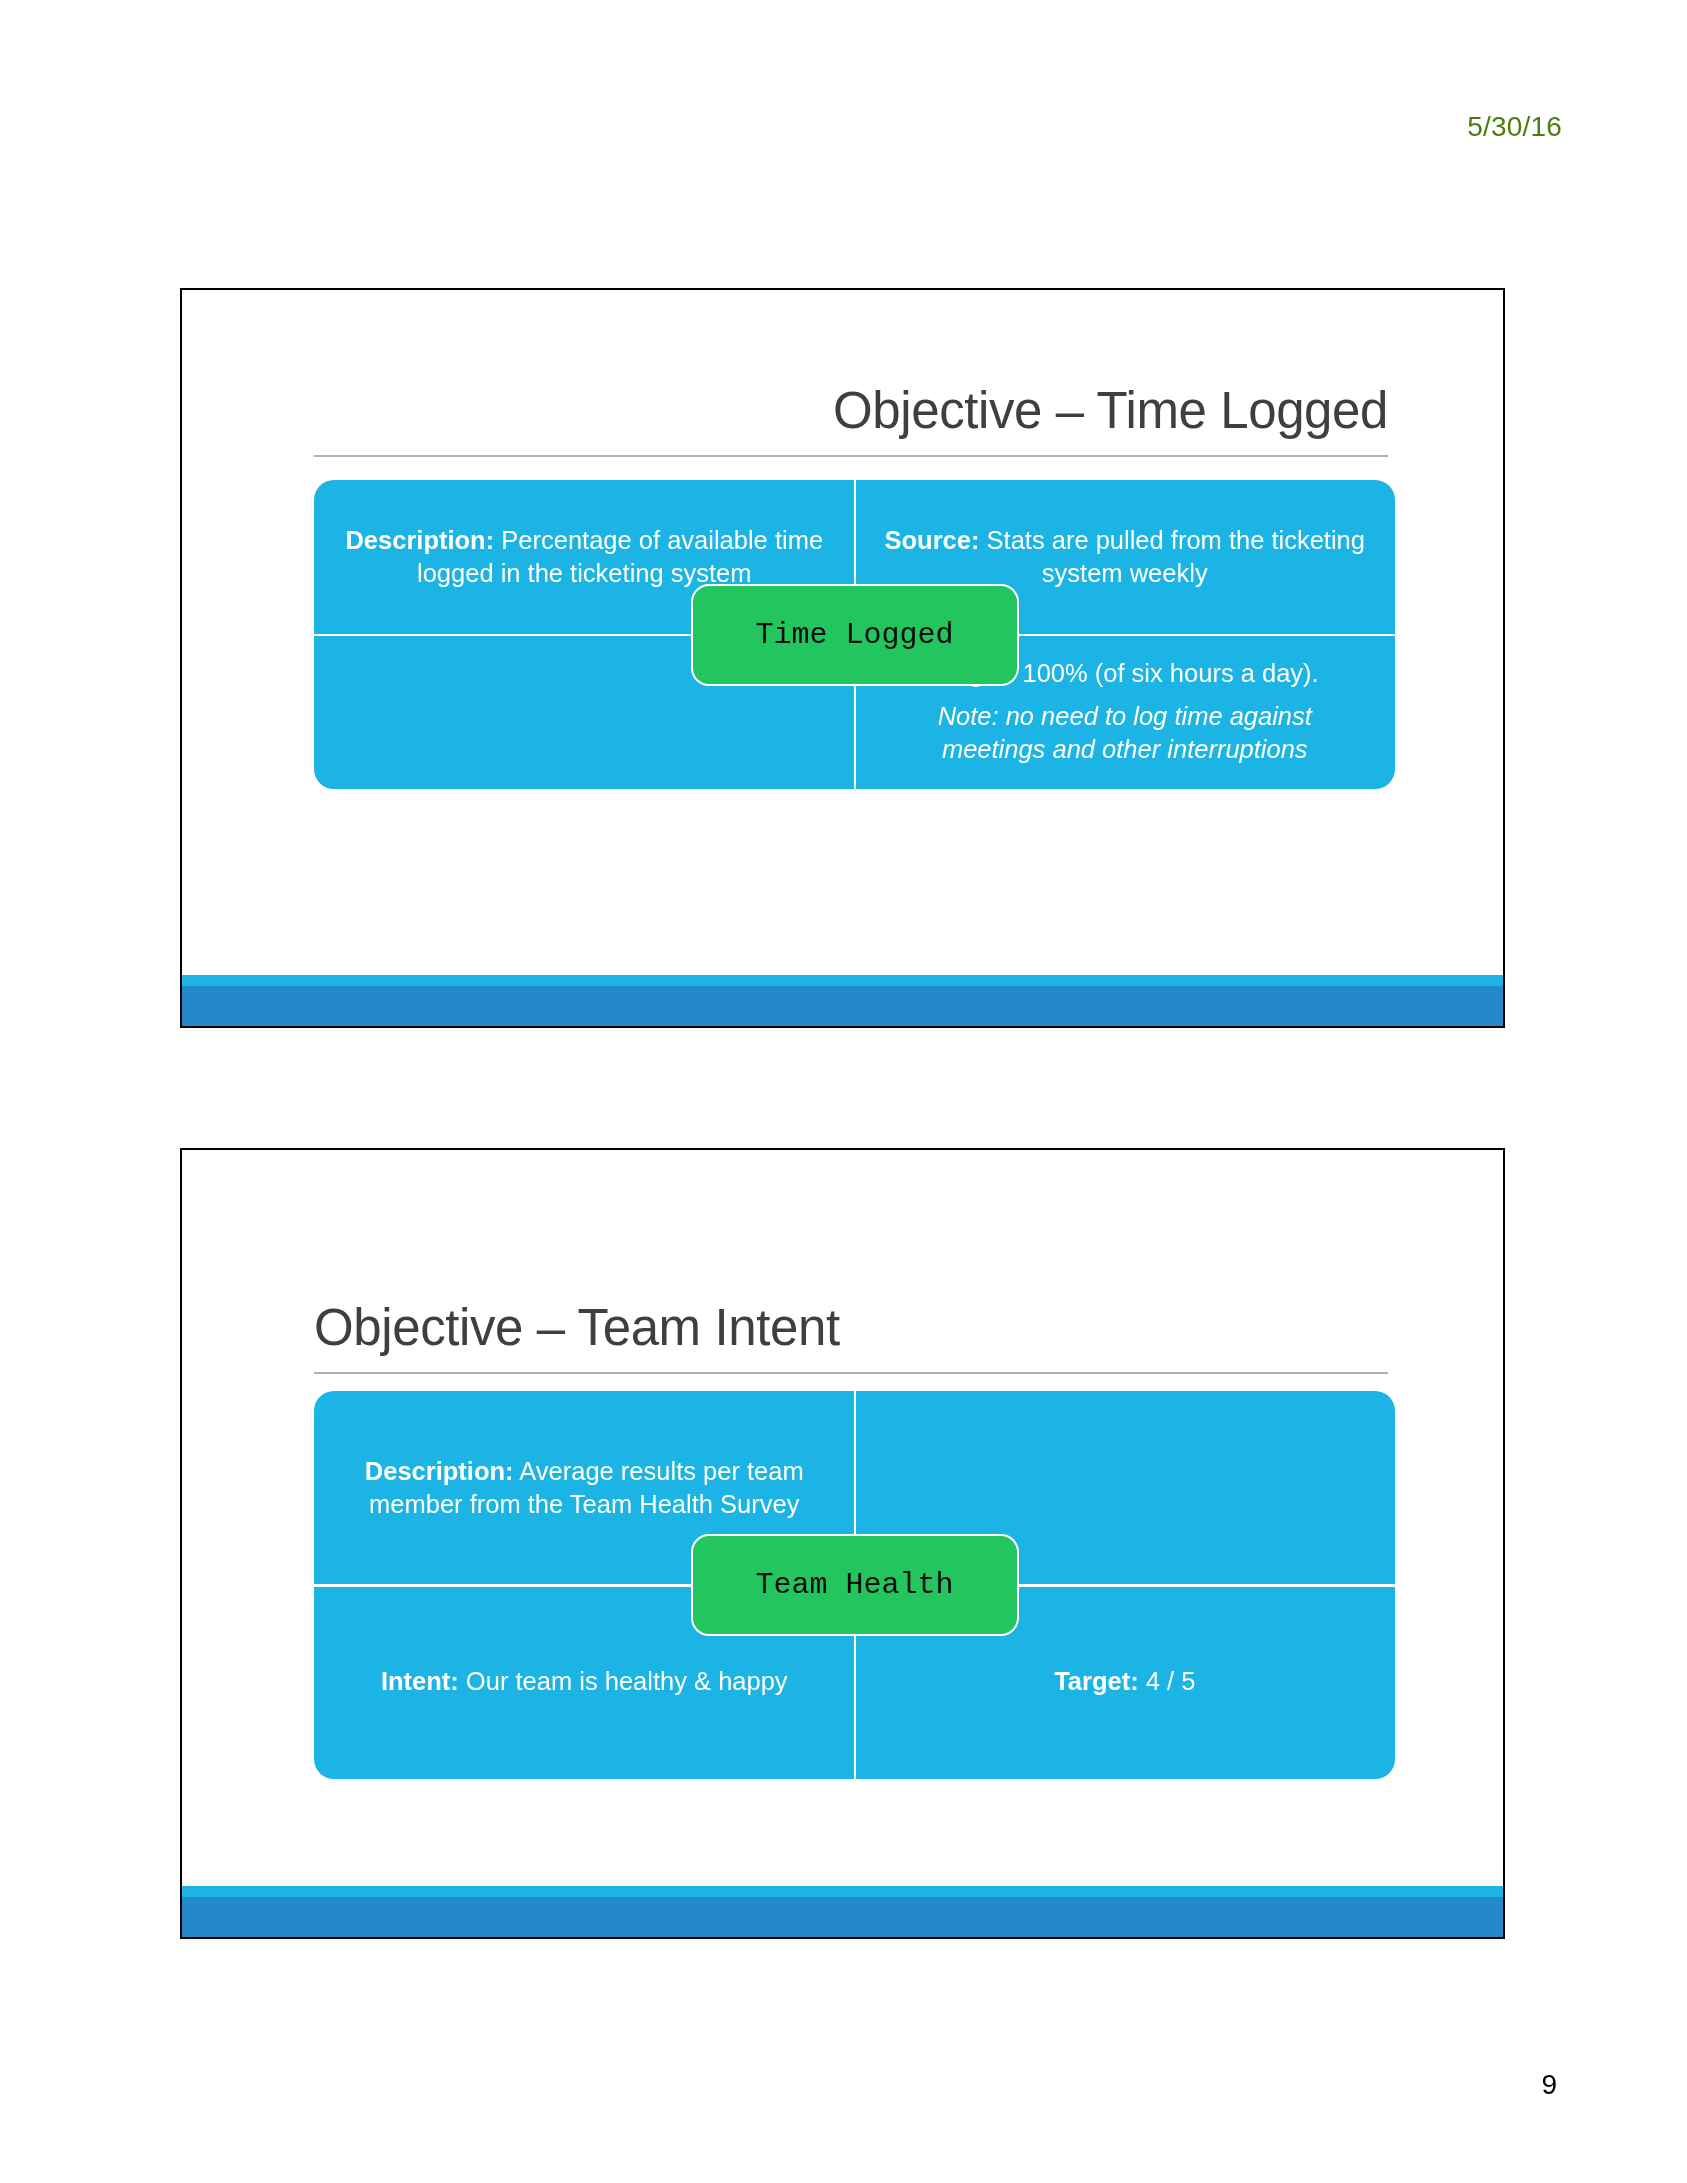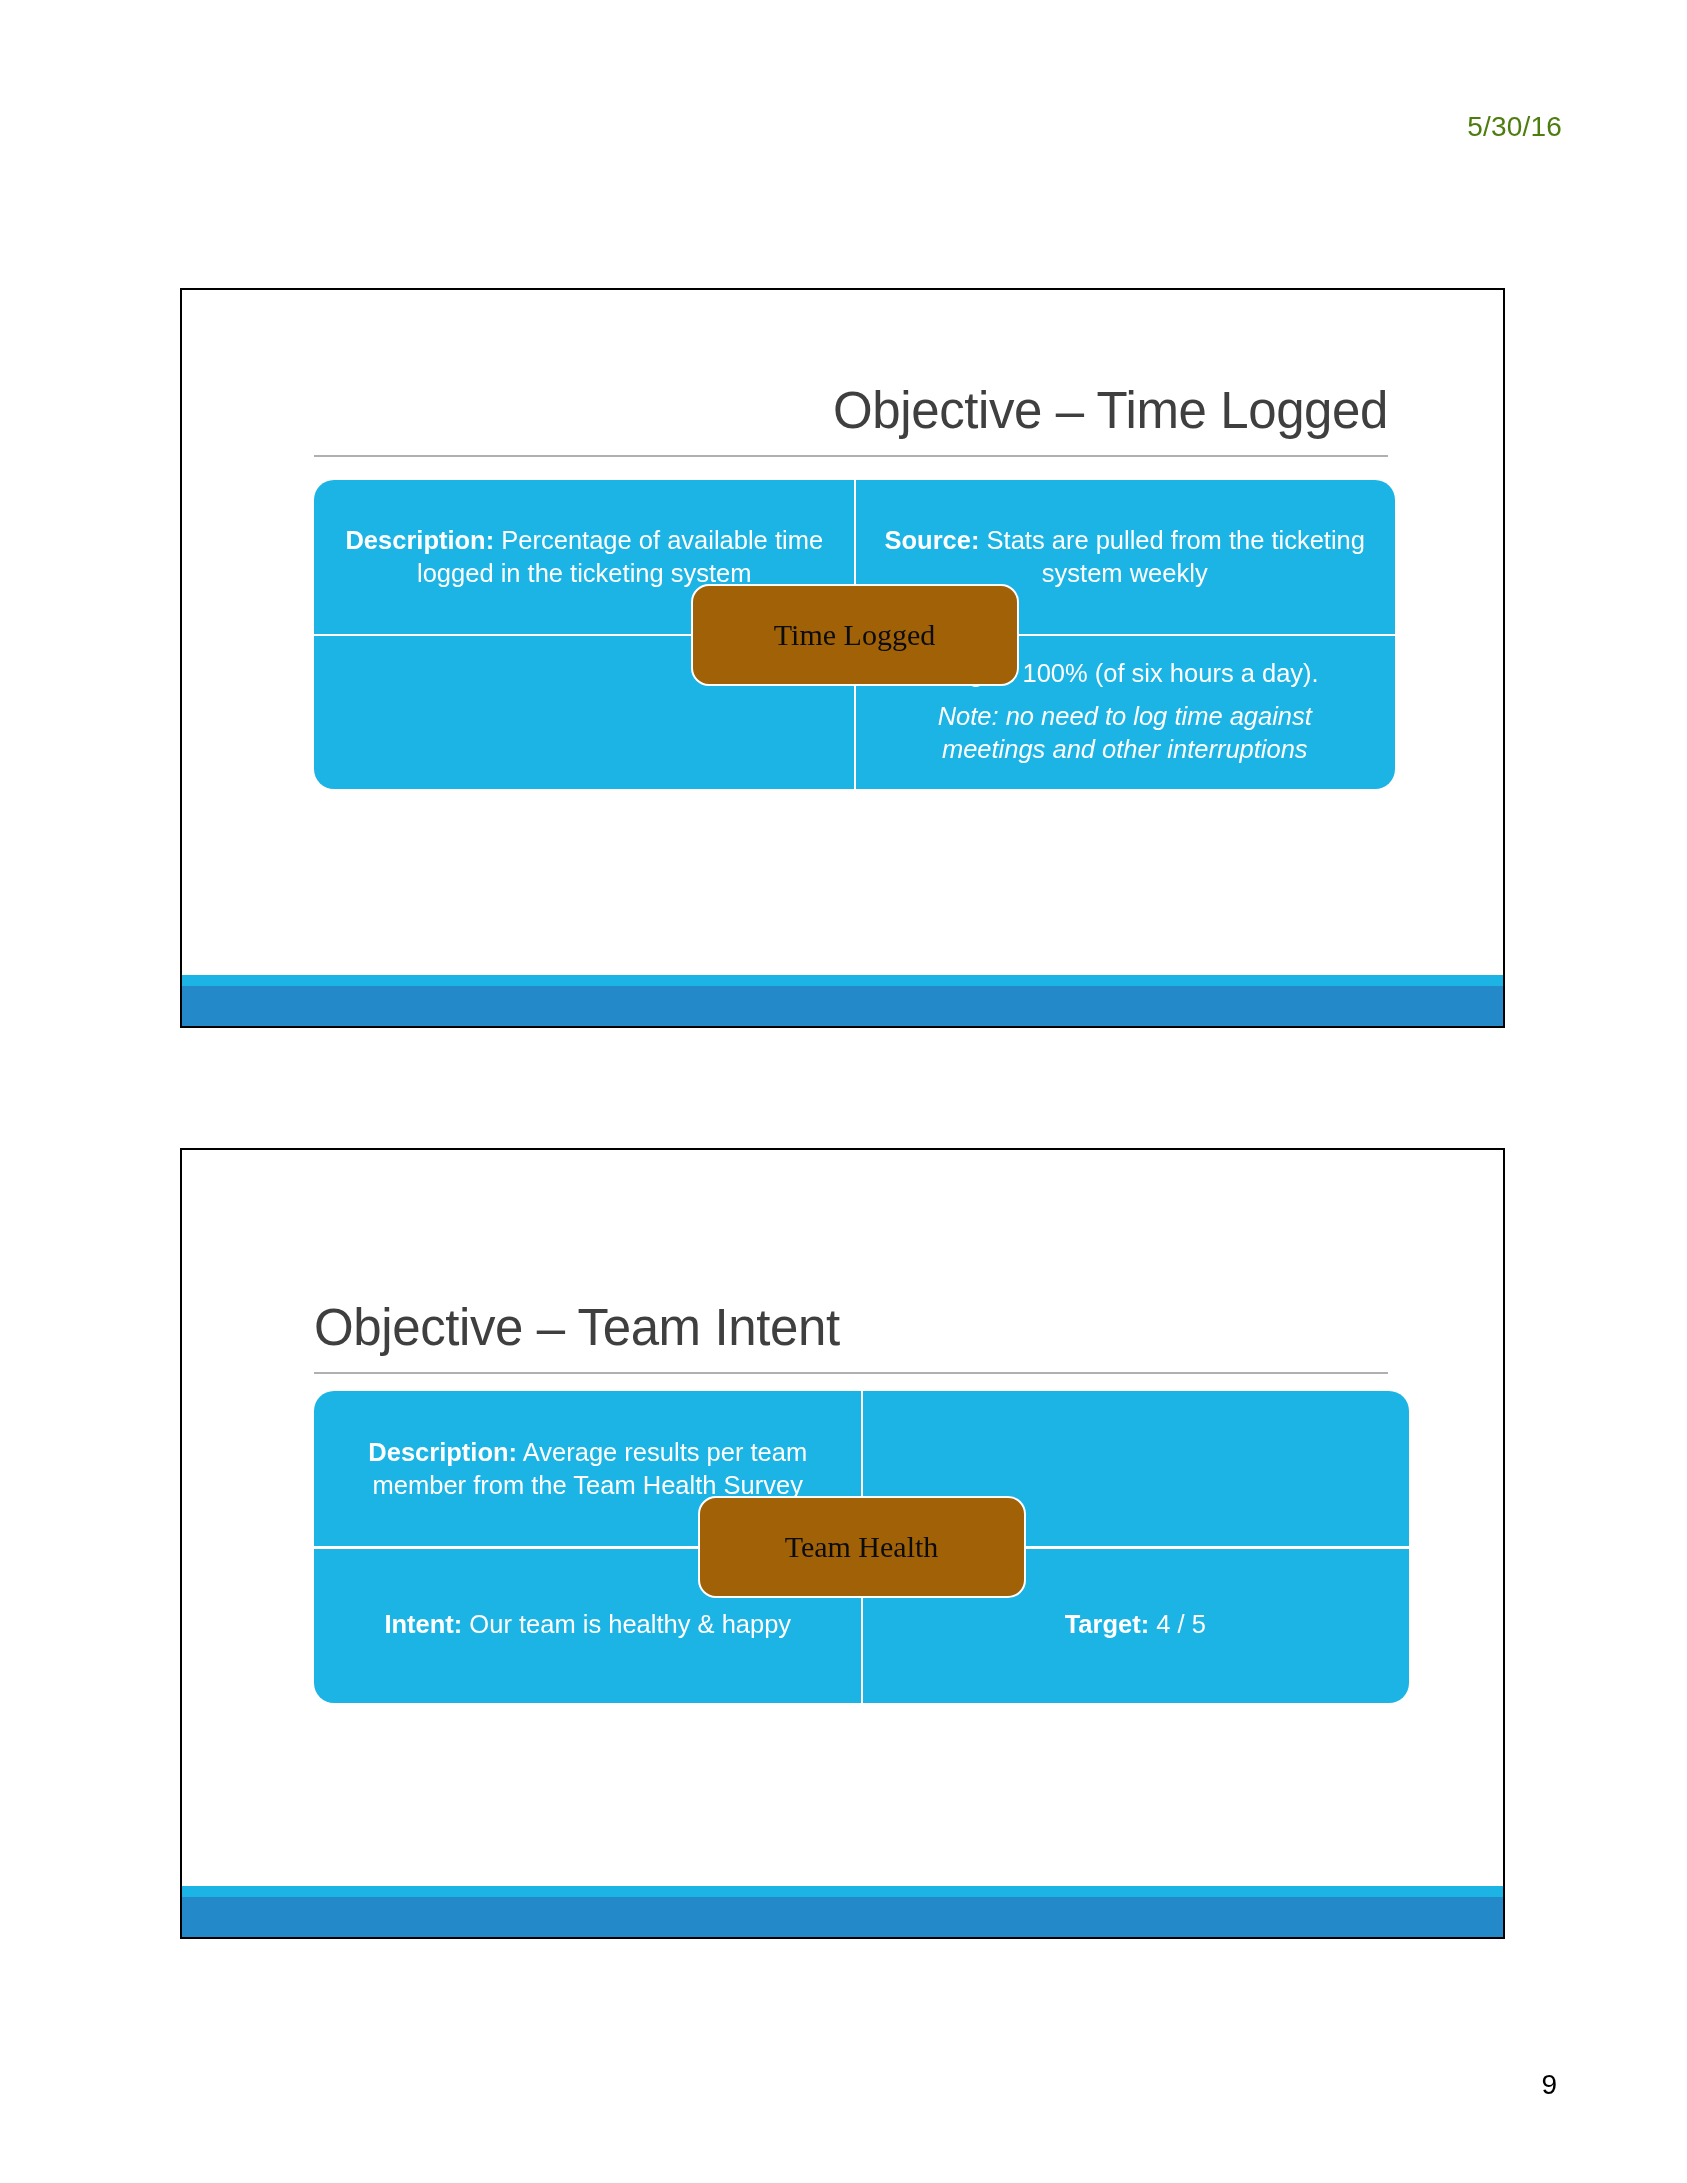--- a/index.html
+++ b/index.html
@@ -75,21 +75,21 @@
   #slide-2 .slide-title { top: 148px; }
   #slide-2 .title-rule  { top: 222px; }
 
   
   .matrix {
     position: absolute;
     background: #1CB4E5;
     border-radius: 20px;
   }
   #slide-1 .matrix { left: 132px; top: 190px; width: 1081px; height: 309px; }
-  #slide-2 .matrix { left: 132px; top: 241px; width: 1081px; height: 312px; padding-left: 14px; }
+  #slide-2 .matrix { left: 132px; top: 241px; width: 1081px; height: 388px; }
 
   .matrix-cell {
     position: absolute;
     box-sizing: border-box;
     display: flex;
     flex-direction: column;
     justify-content: center;
     align-items: center;
     color: #ffffff;
     font-size: 25.5px;
@@ -128,30 +128,30 @@
   }
 
   
   .center-badge {
     position: absolute;
     left: 50%;
     top: 50%;
     transform: translate(-50%, -50%);
     width: 328px;
     height: 102px;
-    background: #a16207;
+    background: #22c55e;
     border: 2.5px solid #ffffff;
     border-radius: 18px;
     box-sizing: border-box;
     display: flex;
     align-items: center;
     justify-content: center;
     color: #0c0c0c;
     font-size: 30px;
-    font-family: Liberation Serif, serif;
+    font-family: Liberation Mono, monospace;
     z-index: 5;
   }
 
   
   .footer-strip {
     position: absolute;
     left: 0; right: 0;
     height: 11.5px;
     background: #1CB4E5;
   }

